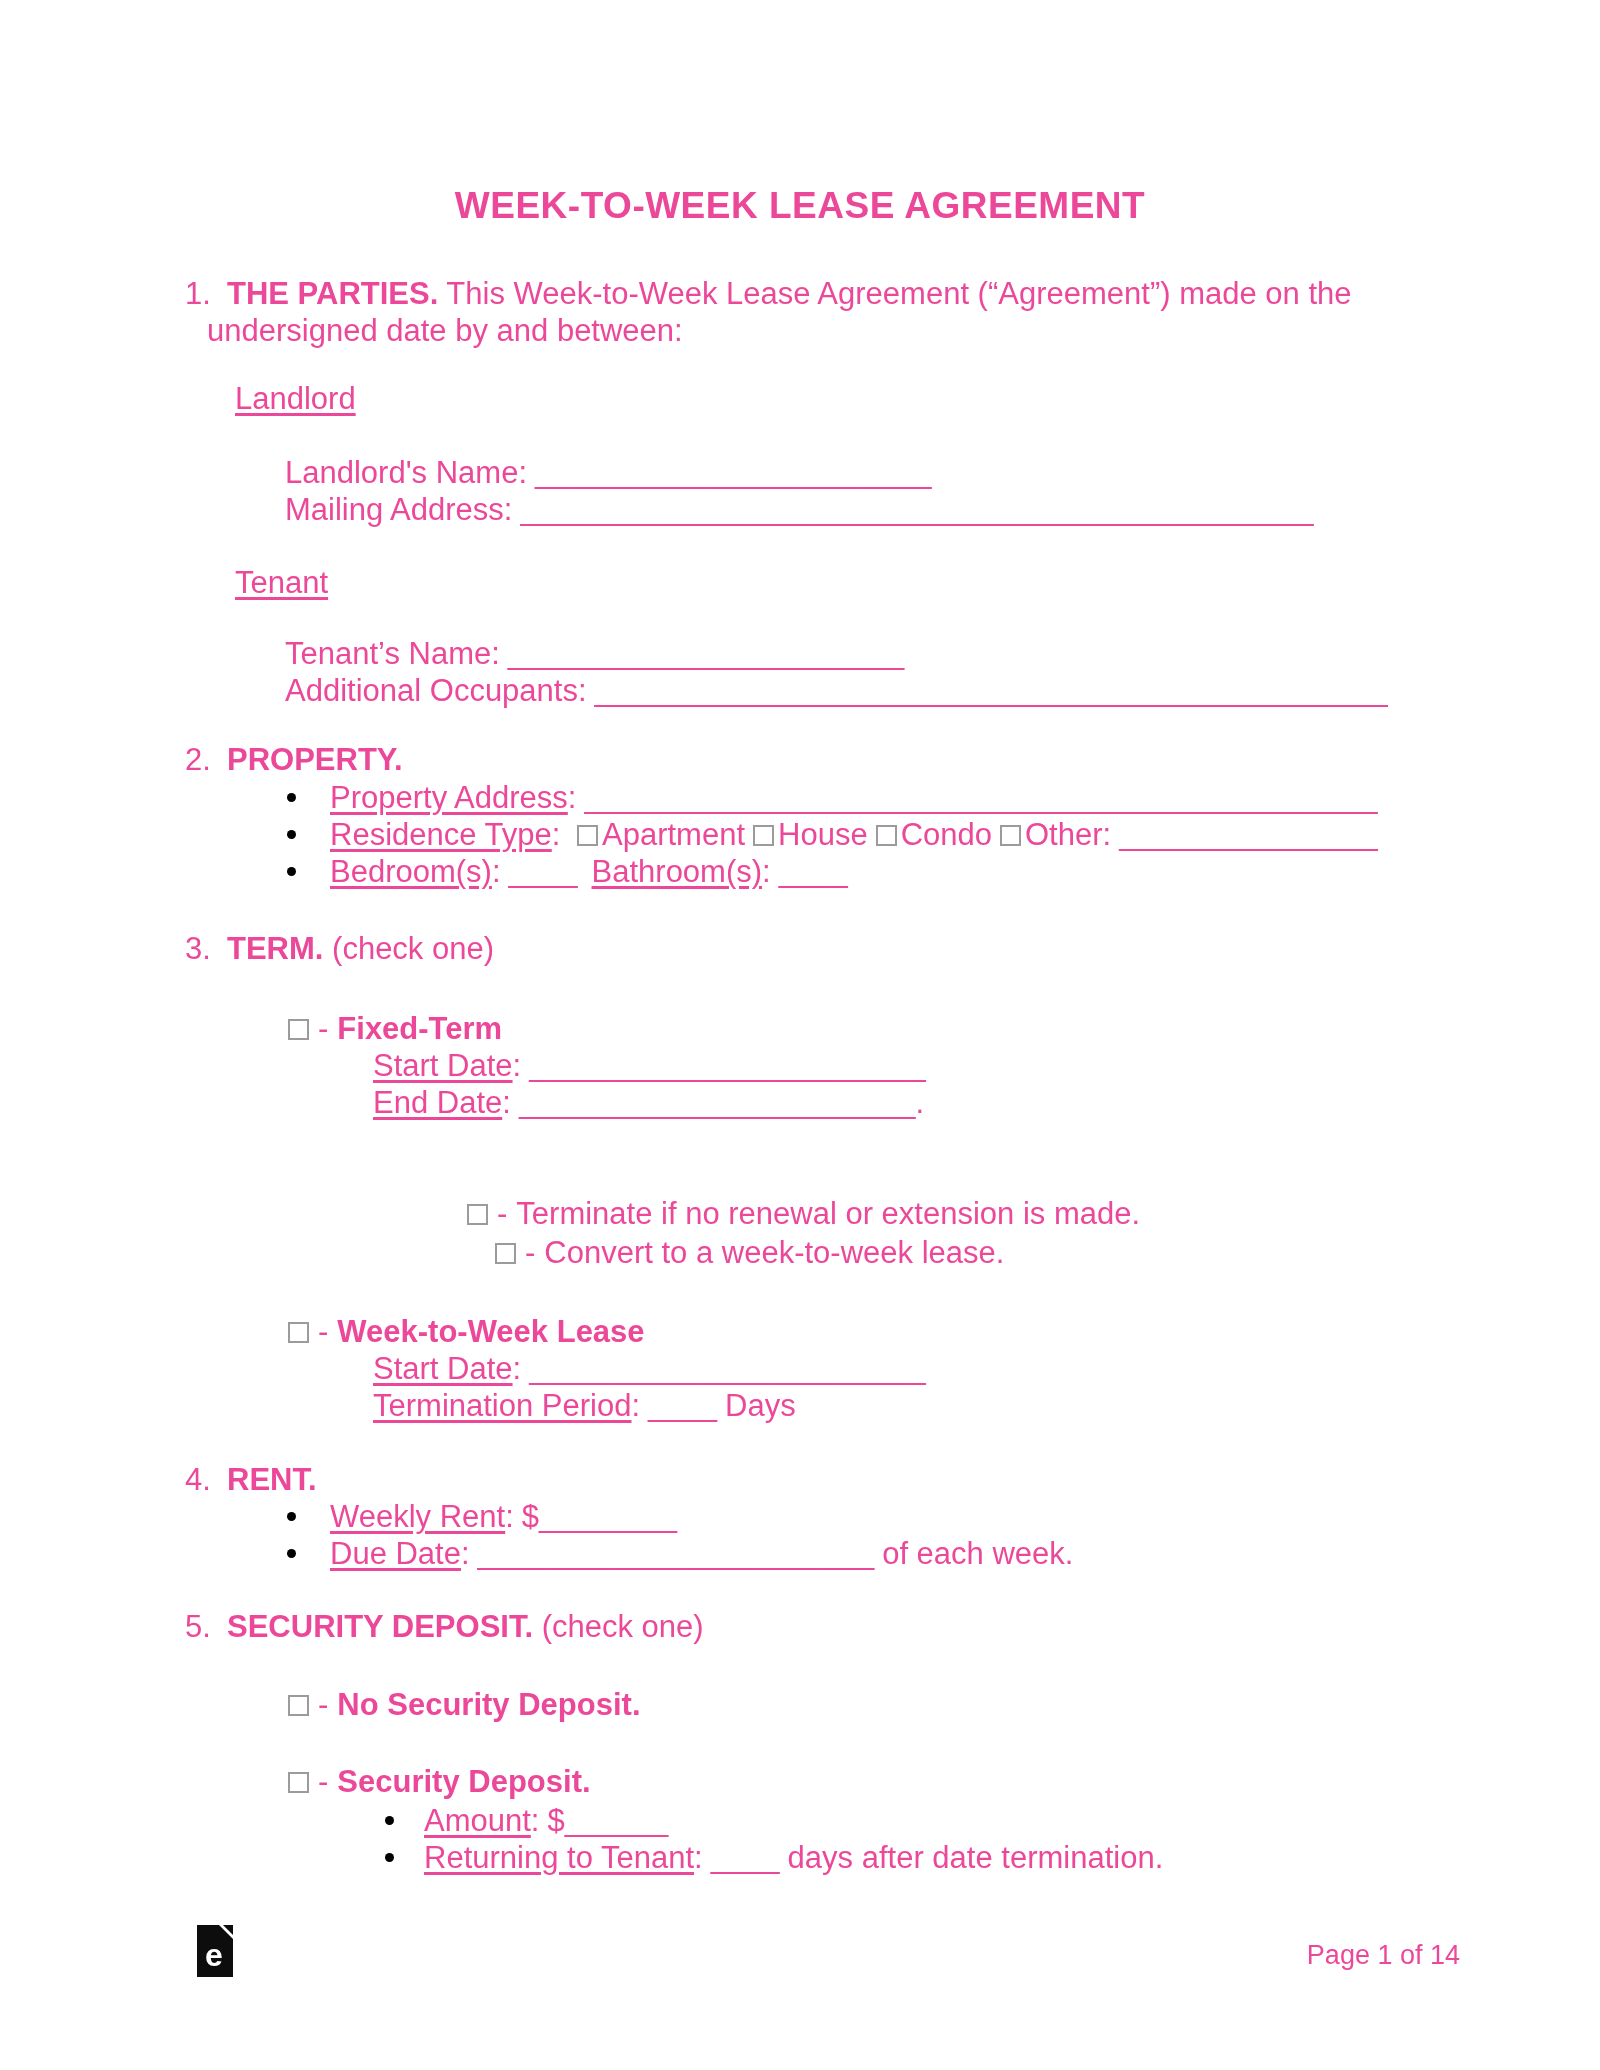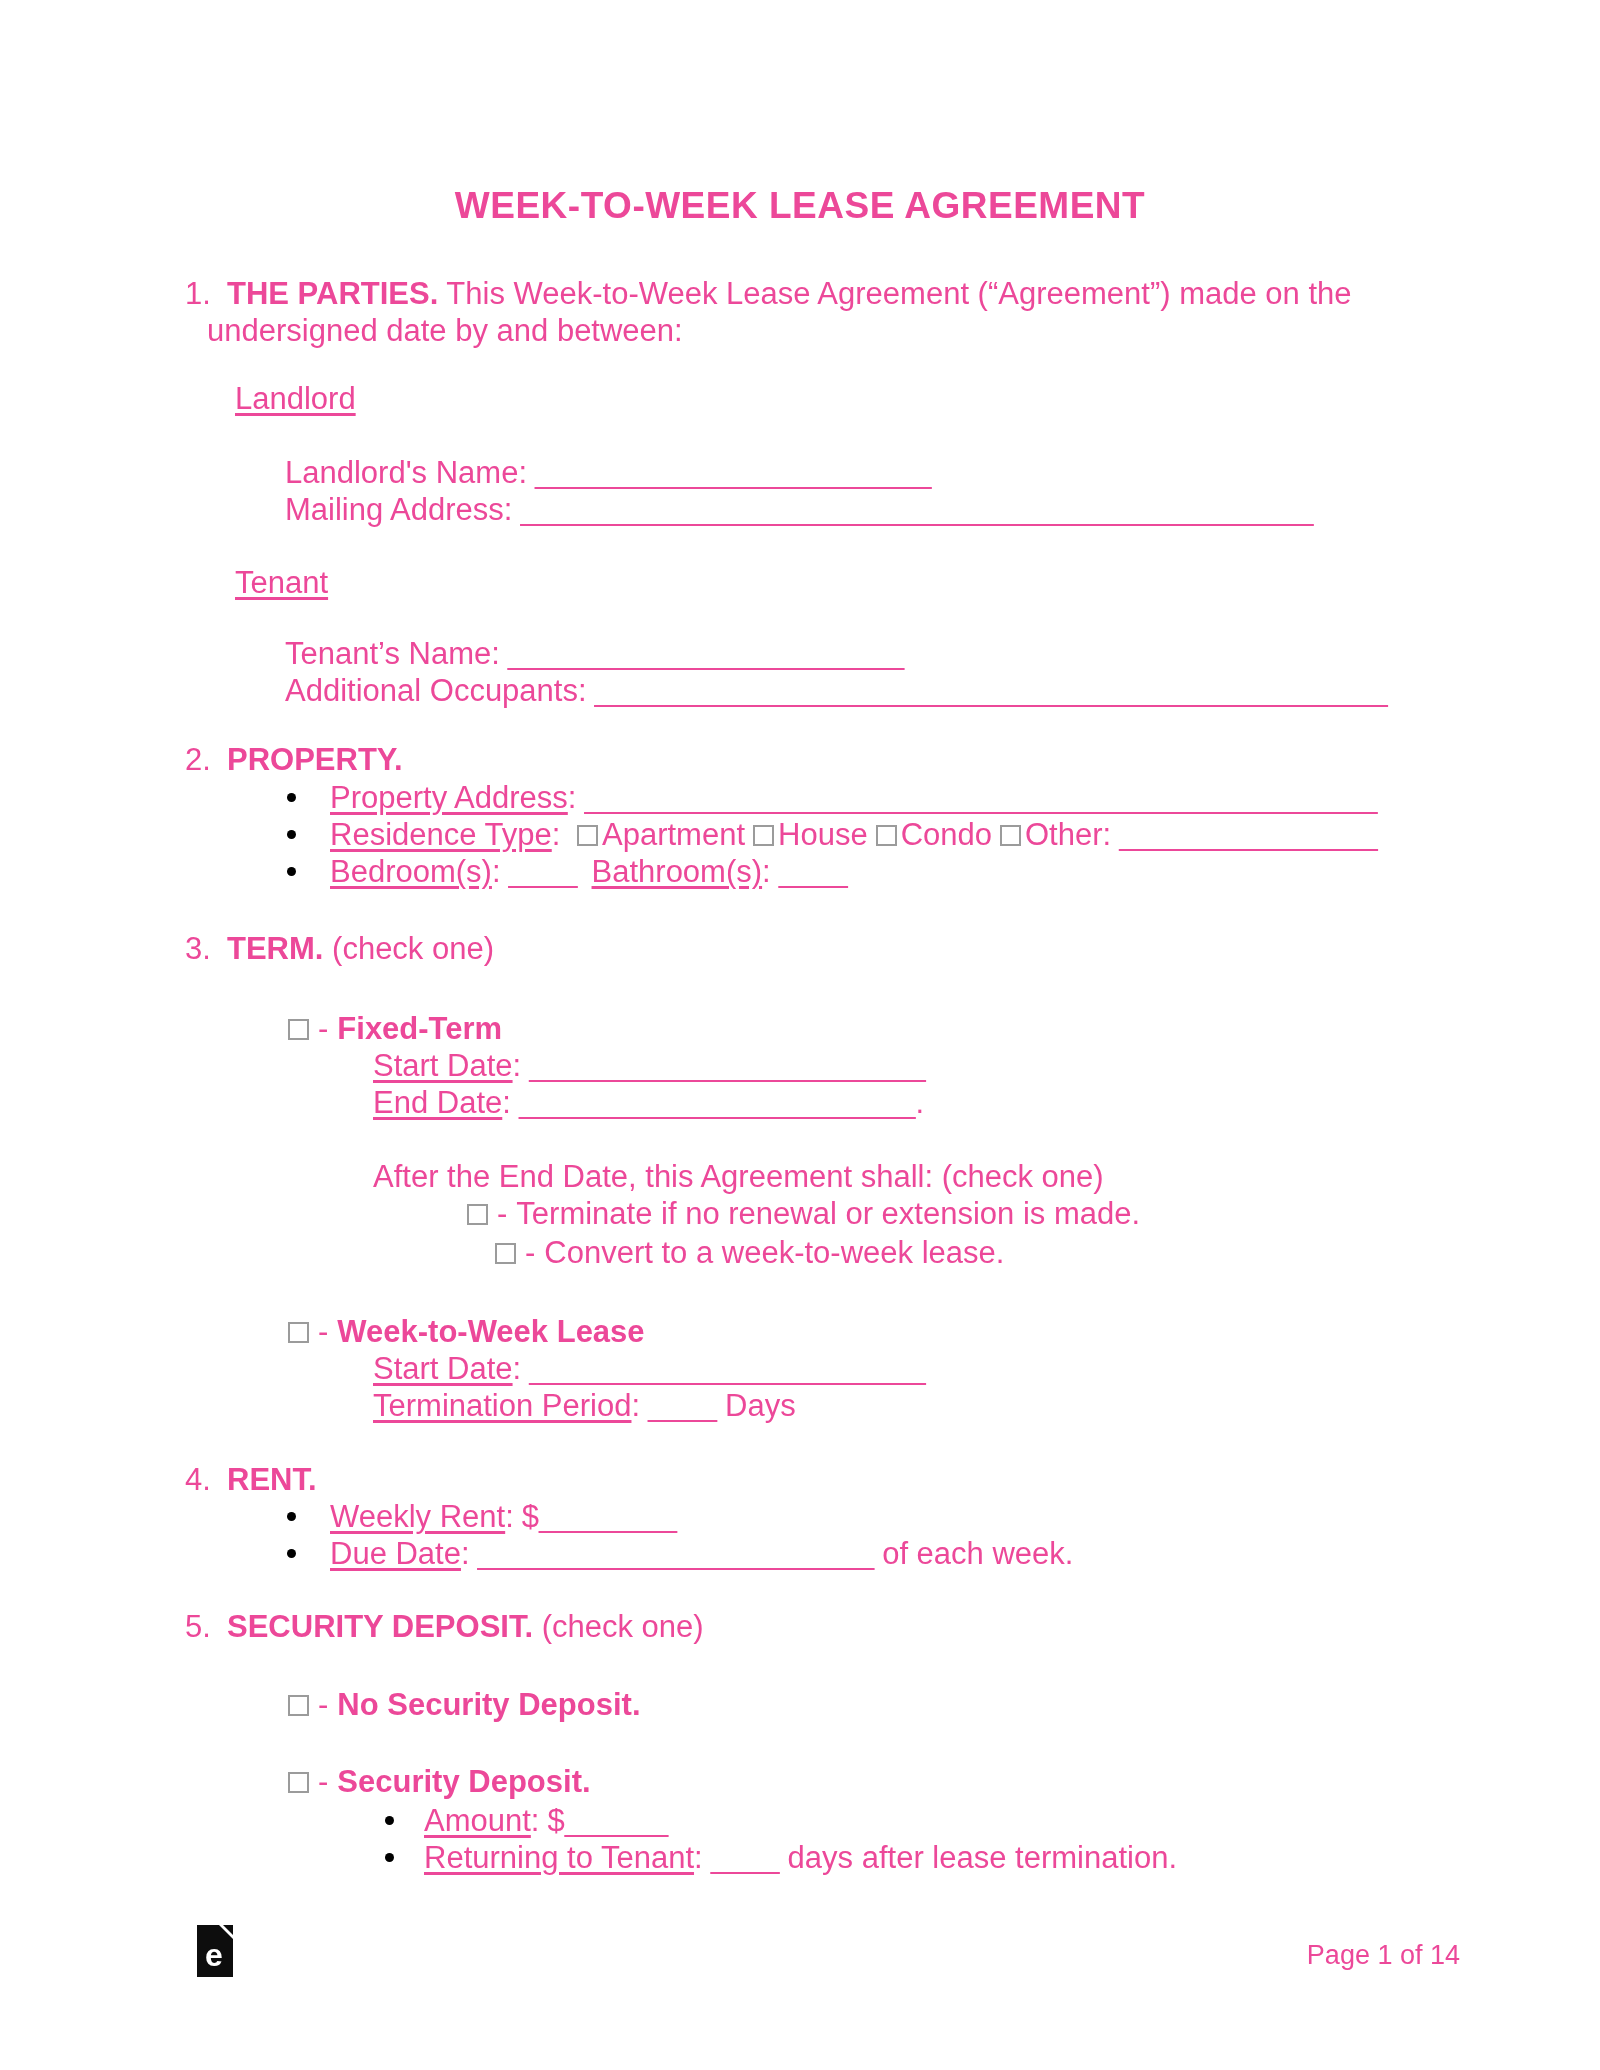--- a/index.html
+++ b/index.html
@@ -107,21 +107,20 @@
   <div class="line cbline" style="left:288px;top:1011px;">
     <span class="cb"></span><span class="dash">-</span><span class="bold">Fixed-Term</span>
   </div>
   <div class="line" style="left:373px;top:1048px;">
     <span class="u">Start Date</span><span>:</span><span class="blank gap8">_______________________</span>
   </div>
   <div class="line" style="left:373px;top:1085px;">
     <span class="u">End Date</span><span>:</span><span class="blank gap8">_______________________</span><span>.</span>
   </div>
 
-  <div class="line" style="left:373px;top:1159px;">After the End Date, this Agreement shall: (check one)</div>
 
   <div class="line cbline" style="left:467px;top:1196px;">
     <span class="cb"></span><span class="dash">-</span><span>Terminate if no renewal or extension is made.</span>
   </div>
   <div class="line cbline" style="left:467px;top:1235px;padding-left:28px;">
     <span class="cb"></span><span class="dash">-</span><span>Convert to a week-to-week lease.</span>
   </div>
 
   <div class="line cbline" style="left:288px;top:1314px;">
     <span class="cb"></span><span class="dash">-</span><span class="bold">Week-to-Week Lease</span>
@@ -156,21 +155,21 @@
 
   <div class="line cbline" style="left:288px;top:1764px;">
     <span class="cb"></span><span class="dash">-</span><span class="bold">Security Deposit.</span>
   </div>
   <div class="line" style="left:424px;top:1803px;">
     <span class="dot nested"></span>
     <span class="u">Amount</span><span>:</span><span class="gap8">$</span><span class="blank">______</span>
   </div>
   <div class="line" style="left:424px;top:1840px;">
     <span class="dot nested"></span>
-    <span class="u">Returning to Tenant</span><span>:</span><span class="blank gap8">____</span><span class="gap8">days after lease termination.</span>
+    <span class="u">Returning to Tenant</span><span>:</span><span class="blank gap8">____</span><span class="gap8">days after date termination.</span>
   </div>
 
   <div class="logo">
     <svg width="36" height="52" viewBox="0 0 36 52" xmlns="http://www.w3.org/2000/svg">
       <path d="M0 0 H22 L36 14 V52 H0 Z" fill="#0d0d0d"></path>
       <path d="M26 0 H36 V10 Z" fill="#0d0d0d"></path>
       <text x="17" y="41" font-family="Liberation Sans, sans-serif" font-size="32" font-weight="bold" fill="#ffffff" text-anchor="middle">e</text>
     </svg>
   </div>
   <div class="footer-page">Page 1 of 14</div>

